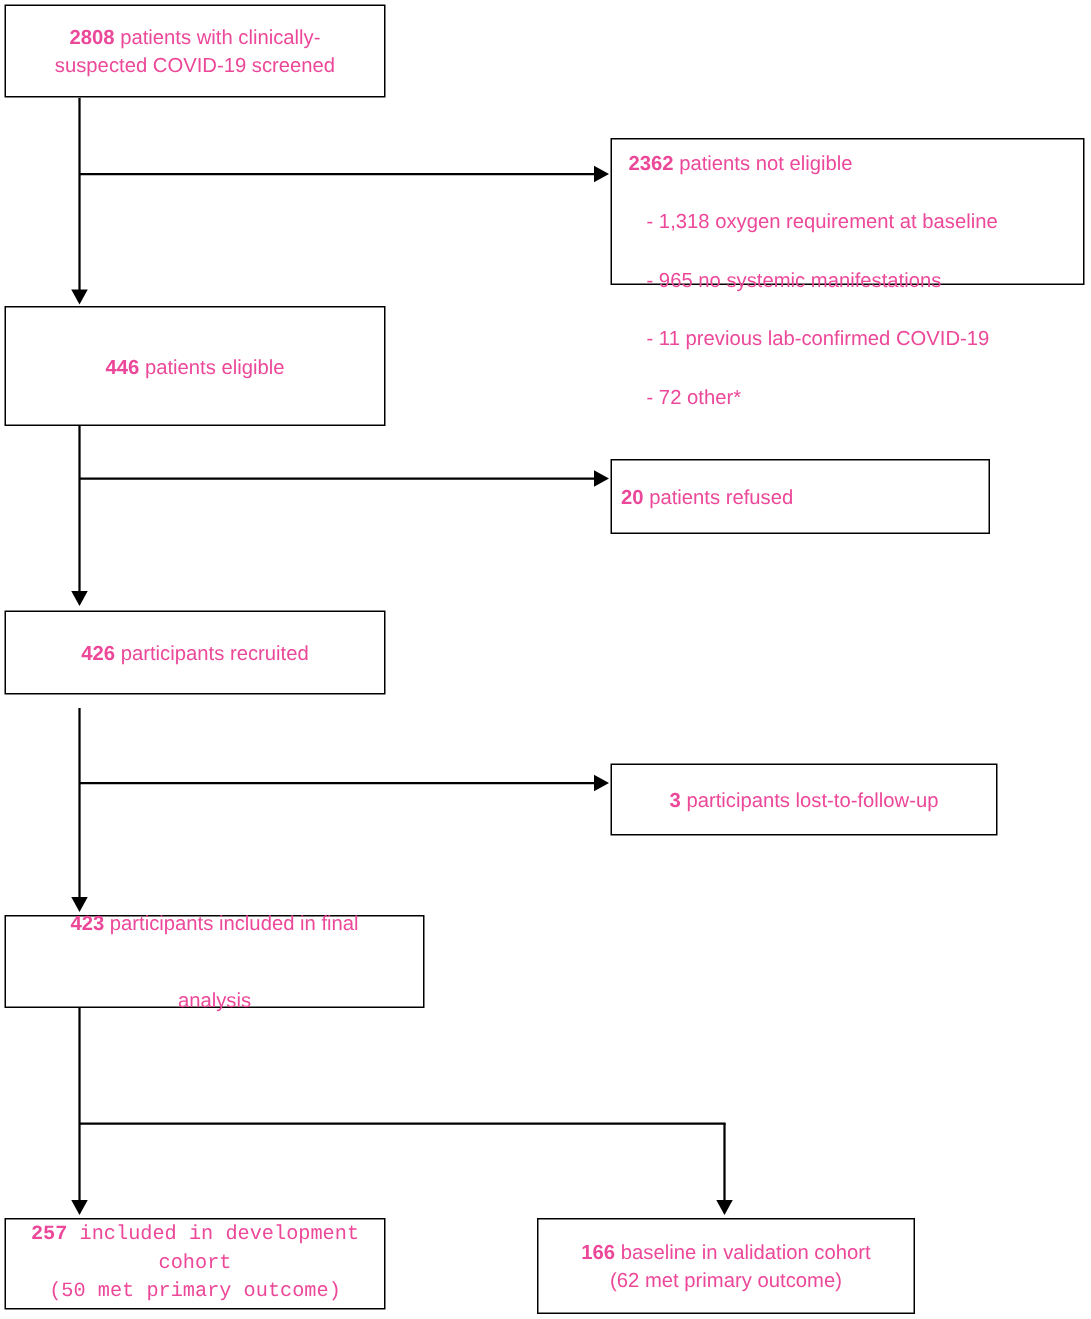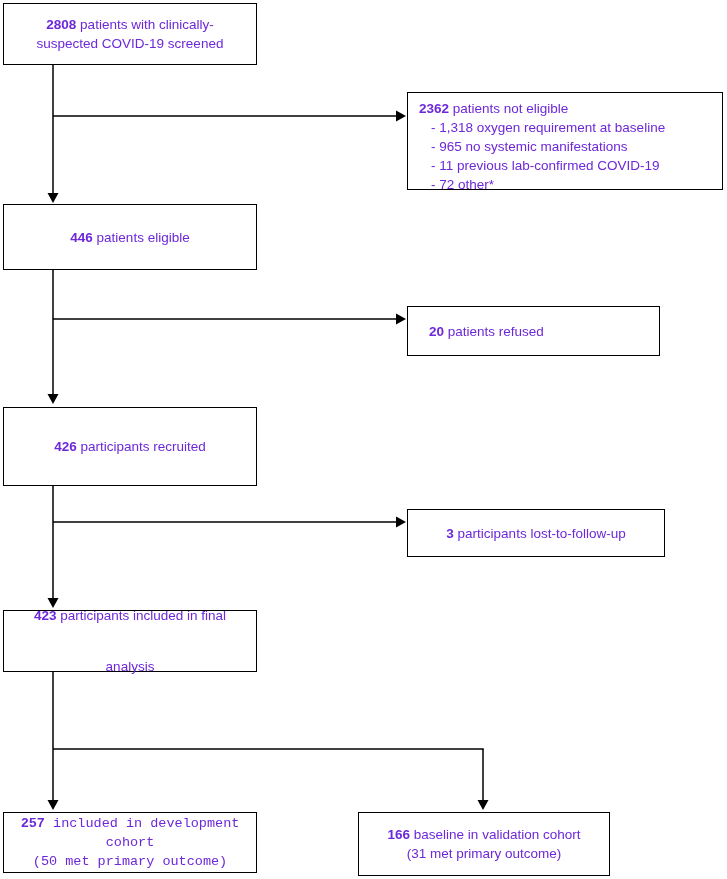--- a/index.html
+++ b/index.html
@@ -6,21 +6,21 @@
     margin: 0;
     padding: 0;
     background: #ffffff;
   }
   .canvas {
     position: relative;
     width: 727px;
     height: 879px;
     background: #ffffff;
     font-family: "Liberation Sans", "DejaVu Sans", sans-serif;
-    color: #6d28d9;
+    color: #ec4899;
     font-size: 13.5px;
     line-height: 19px;
   }
   .connector-layer {
     position: absolute;
     left: 0; top: 0;
     width: 727px; height: 879px;
     pointer-events: none;
   }
   .box {
@@ -32,27 +32,27 @@
     flex-direction: column;
     justify-content: center;
   }
   .box.center { align-items: center; text-align: center; }
   .box.left   { align-items: flex-start; text-align: left; }
   .b { font-weight: 700; }
   .line { display: block; }
 
   
   .box-screened    { left: 3px;   top: 3px;   width: 254px; height: 62px;  padding: 0 24px; }
-  .box-noteligible { left: 407px; top: 92px;  width: 316px; height: 98px;  padding: 6px 8px 6px 11px; justify-content: flex-start; }
+  .box-noteligible { left: 407px; top: 92px;  width: 316px; height: 98px;  padding: 6px 8px 6px 11px; justify-content: flex-start; gap: 20px; }
   .box-noteligible .reason { padding-left: 12px; text-align: right; }
-  .box-eligible    { left: 3px;   top: 204px; width: 254px; height: 66px; }
-  .box-refused     { left: 407px; top: 306px; width: 253px; height: 50px;  padding-left: 21px; }
-  .box-recruited   { left: 3px;   top: 407px; width: 254px; height: 79px; }
+  .box-eligible    { left: 3px;   top: 204px; width: 254px; height: 80px; }
+  .box-refused     { left: 407px; top: 306px; width: 253px; height: 50px;  padding-left: 6px; }
+  .box-recruited   { left: 3px;   top: 407px; width: 254px; height: 56px; }
   .box-lost        { left: 407px; top: 509px; width: 258px; height: 48px; }
-  .box-final       { left: 3px;   top: 610px; width: 254px; height: 62px;  padding: 4px 18px; gap: 32px; }
+  .box-final       { left: 3px;   top: 610px; width: 280px; height: 62px;  padding: 4px 18px; gap: 32px; }
   .box-development { left: 3px;   top: 812px; width: 254px; height: 61px;  padding: 0 6px; font-family: Liberation Mono, monospace; }
   .box-validation  { left: 358px; top: 812px; width: 252px; height: 64px;  padding: 0 6px; }
 
   svg line { stroke: #000000; stroke-width: 1.5; }
   svg polygon { fill: #000000; stroke: none; }
 </style>
 </head>
 <body>
 
 <div class="canvas">
@@ -119,16 +119,16 @@
     <span class="line">analysis</span>
   </div>
 
   <div class="box center box-development">
     <span class="line"><span class="b">257</span><span> included in development cohort</span></span>
     <span class="line">(50 met primary outcome)</span>
   </div>
 
   <div class="box center box-validation">
     <span class="line"><span class="b">166</span><span> baseline in validation cohort</span></span>
-    <span class="line">(31 met primary outcome)</span>
+    <span class="line">(62 met primary outcome)</span>
   </div>
 
 </div>
 
 </body></html>

